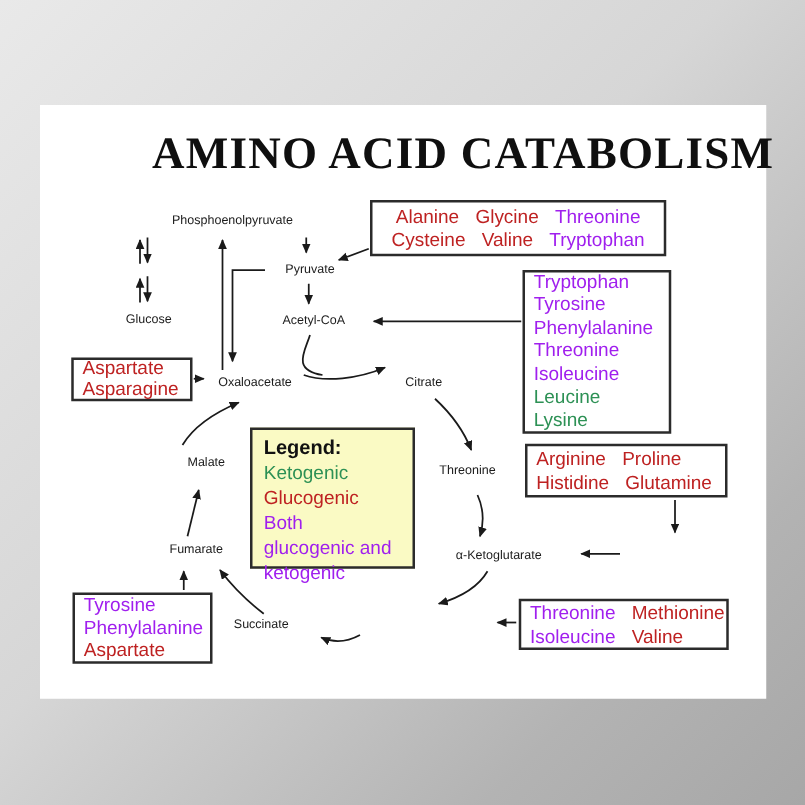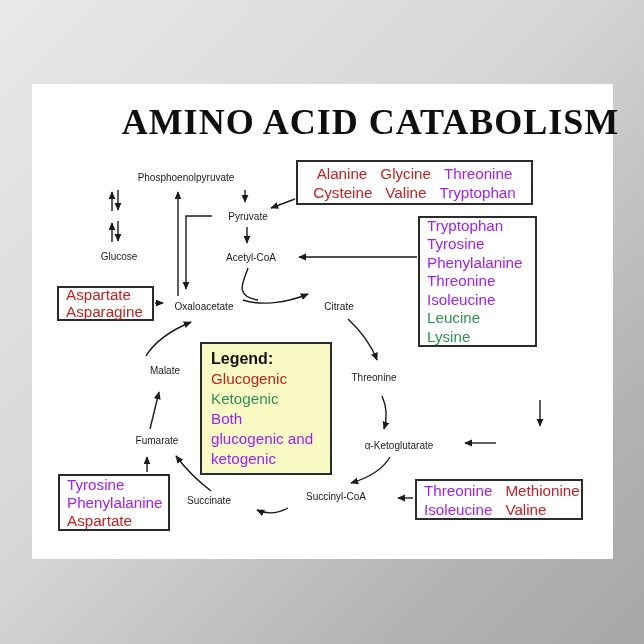--- a/index.html
+++ b/index.html
@@ -14,21 +14,21 @@
   .node{position:absolute;transform:translate(-50%,-50%);white-space:nowrap;
     font-size:10px;color:#1b1b1b;background:#fff;padding:0 2px;}
   .abox{position:absolute;background:#fff;border:2px solid #2b2b2b;box-sizing:border-box;
     font-size:15.2px;line-height:19px;padding:2px 7px;display:flex;flex-direction:column;
     justify-content:center;}
   .box-row{display:flex;gap:13px;white-space:nowrap;}
   .abox.center .box-row{justify-content:center;}
   .cat-glucogenic{color:var(--cat-glucogenic);}
   .cat-ketogenic{color:var(--cat-ketogenic);}
   .cat-both{color:var(--cat-both);}
-  .legend{position:absolute;left:200px;top:342px;width:132px;height:133px;
+  .legend{position:absolute;left:200px;top:342px;width:132px;height:113px;
     background:#fafac4;border:2px solid #2b2b2b;box-sizing:border-box;padding:5px 16px 4px 9px;}
   .legend-heading{font-weight:700;font-size:16px;color:#111;line-height:20px;}
   .legend-item{font-size:15.2px;line-height:20px;}
 </style>
 </head>
 <body>
 
 <div class="scene">
   <div class="poster"></div>
 
@@ -72,21 +72,20 @@
   <div class="node" style="left:248px;top:216px">Pyruvate</div>
   <div class="node" style="left:119px;top:256px">Glucose</div>
   <div class="node" style="left:251px;top:257px">Acetyl-CoA</div>
   <div class="node" style="left:204px;top:306px">Oxaloacetate</div>
   <div class="node" style="left:339px;top:306px">Citrate</div>
   <div class="node" style="left:165px;top:370px">Malate</div>
   <div class="node" style="left:374px;top:377px">Threonine</div>
   <div class="node" style="left:157px;top:440px">Fumarate</div>
   <div class="node" style="left:399px;top:445px">α-Ketoglutarate</div>
   <div class="node" style="left:209px;top:500px">Succinate</div>
-  <div class="node" style="left:336px;top:496px">Succinyl-CoA</div>
 
   <div class="abox center" style="left:296px;top:160px;width:237px;height:45px">
       <div class="box-row">
         <span class="cat-glucogenic">Alanine</span>
         <span class="cat-glucogenic">Glycine</span>
         <span class="cat-both">Threonine</span>
       </div>
       <div class="box-row">
         <span class="cat-glucogenic">Cysteine</span>
         <span class="cat-glucogenic">Valine</span>
@@ -109,20 +108,30 @@
       <div class="box-row">
         <span class="cat-both">Isoleucine</span>
       </div>
       <div class="box-row">
         <span class="cat-ketogenic">Leucine</span>
       </div>
       <div class="box-row">
         <span class="cat-ketogenic">Lysine</span>
       </div>
     </div>
+  <div class="abox" style="left:420px;top:355px;width:162px;height:43px">
+      <div class="box-row">
+        <span class="cat-glucogenic">Arginine</span>
+        <span class="cat-glucogenic">Proline</span>
+      </div>
+      <div class="box-row">
+        <span class="cat-glucogenic">Histidine</span>
+        <span class="cat-glucogenic">Glutamine</span>
+      </div>
+    </div>
   <div class="abox" style="left:415px;top:479px;width:168px;height:41px">
       <div class="box-row">
         <span class="cat-both">Threonine</span>
         <span class="cat-glucogenic">Methionine</span>
       </div>
       <div class="box-row">
         <span class="cat-both">Isoleucine</span>
         <span class="cat-glucogenic">Valine</span>
       </div>
     </div>
@@ -142,18 +151,18 @@
         <span class="cat-glucogenic">Aspartate</span>
       </div>
       <div class="box-row">
         <span class="cat-glucogenic">Asparagine</span>
       </div>
     </div>
 
   <div class="legend">
     <div class="legend-heading">Legend:</div>
     <div>
+        <div class="legend-item cat-ketogenic">Ketogenic</div>
         <div class="legend-item cat-glucogenic">Glucogenic</div>
-        <div class="legend-item cat-ketogenic">Ketogenic</div>
         <div class="legend-item cat-both">Both glucogenic and ketogenic</div>
       </div>
   </div>
 </div>
 
 </body></html>

